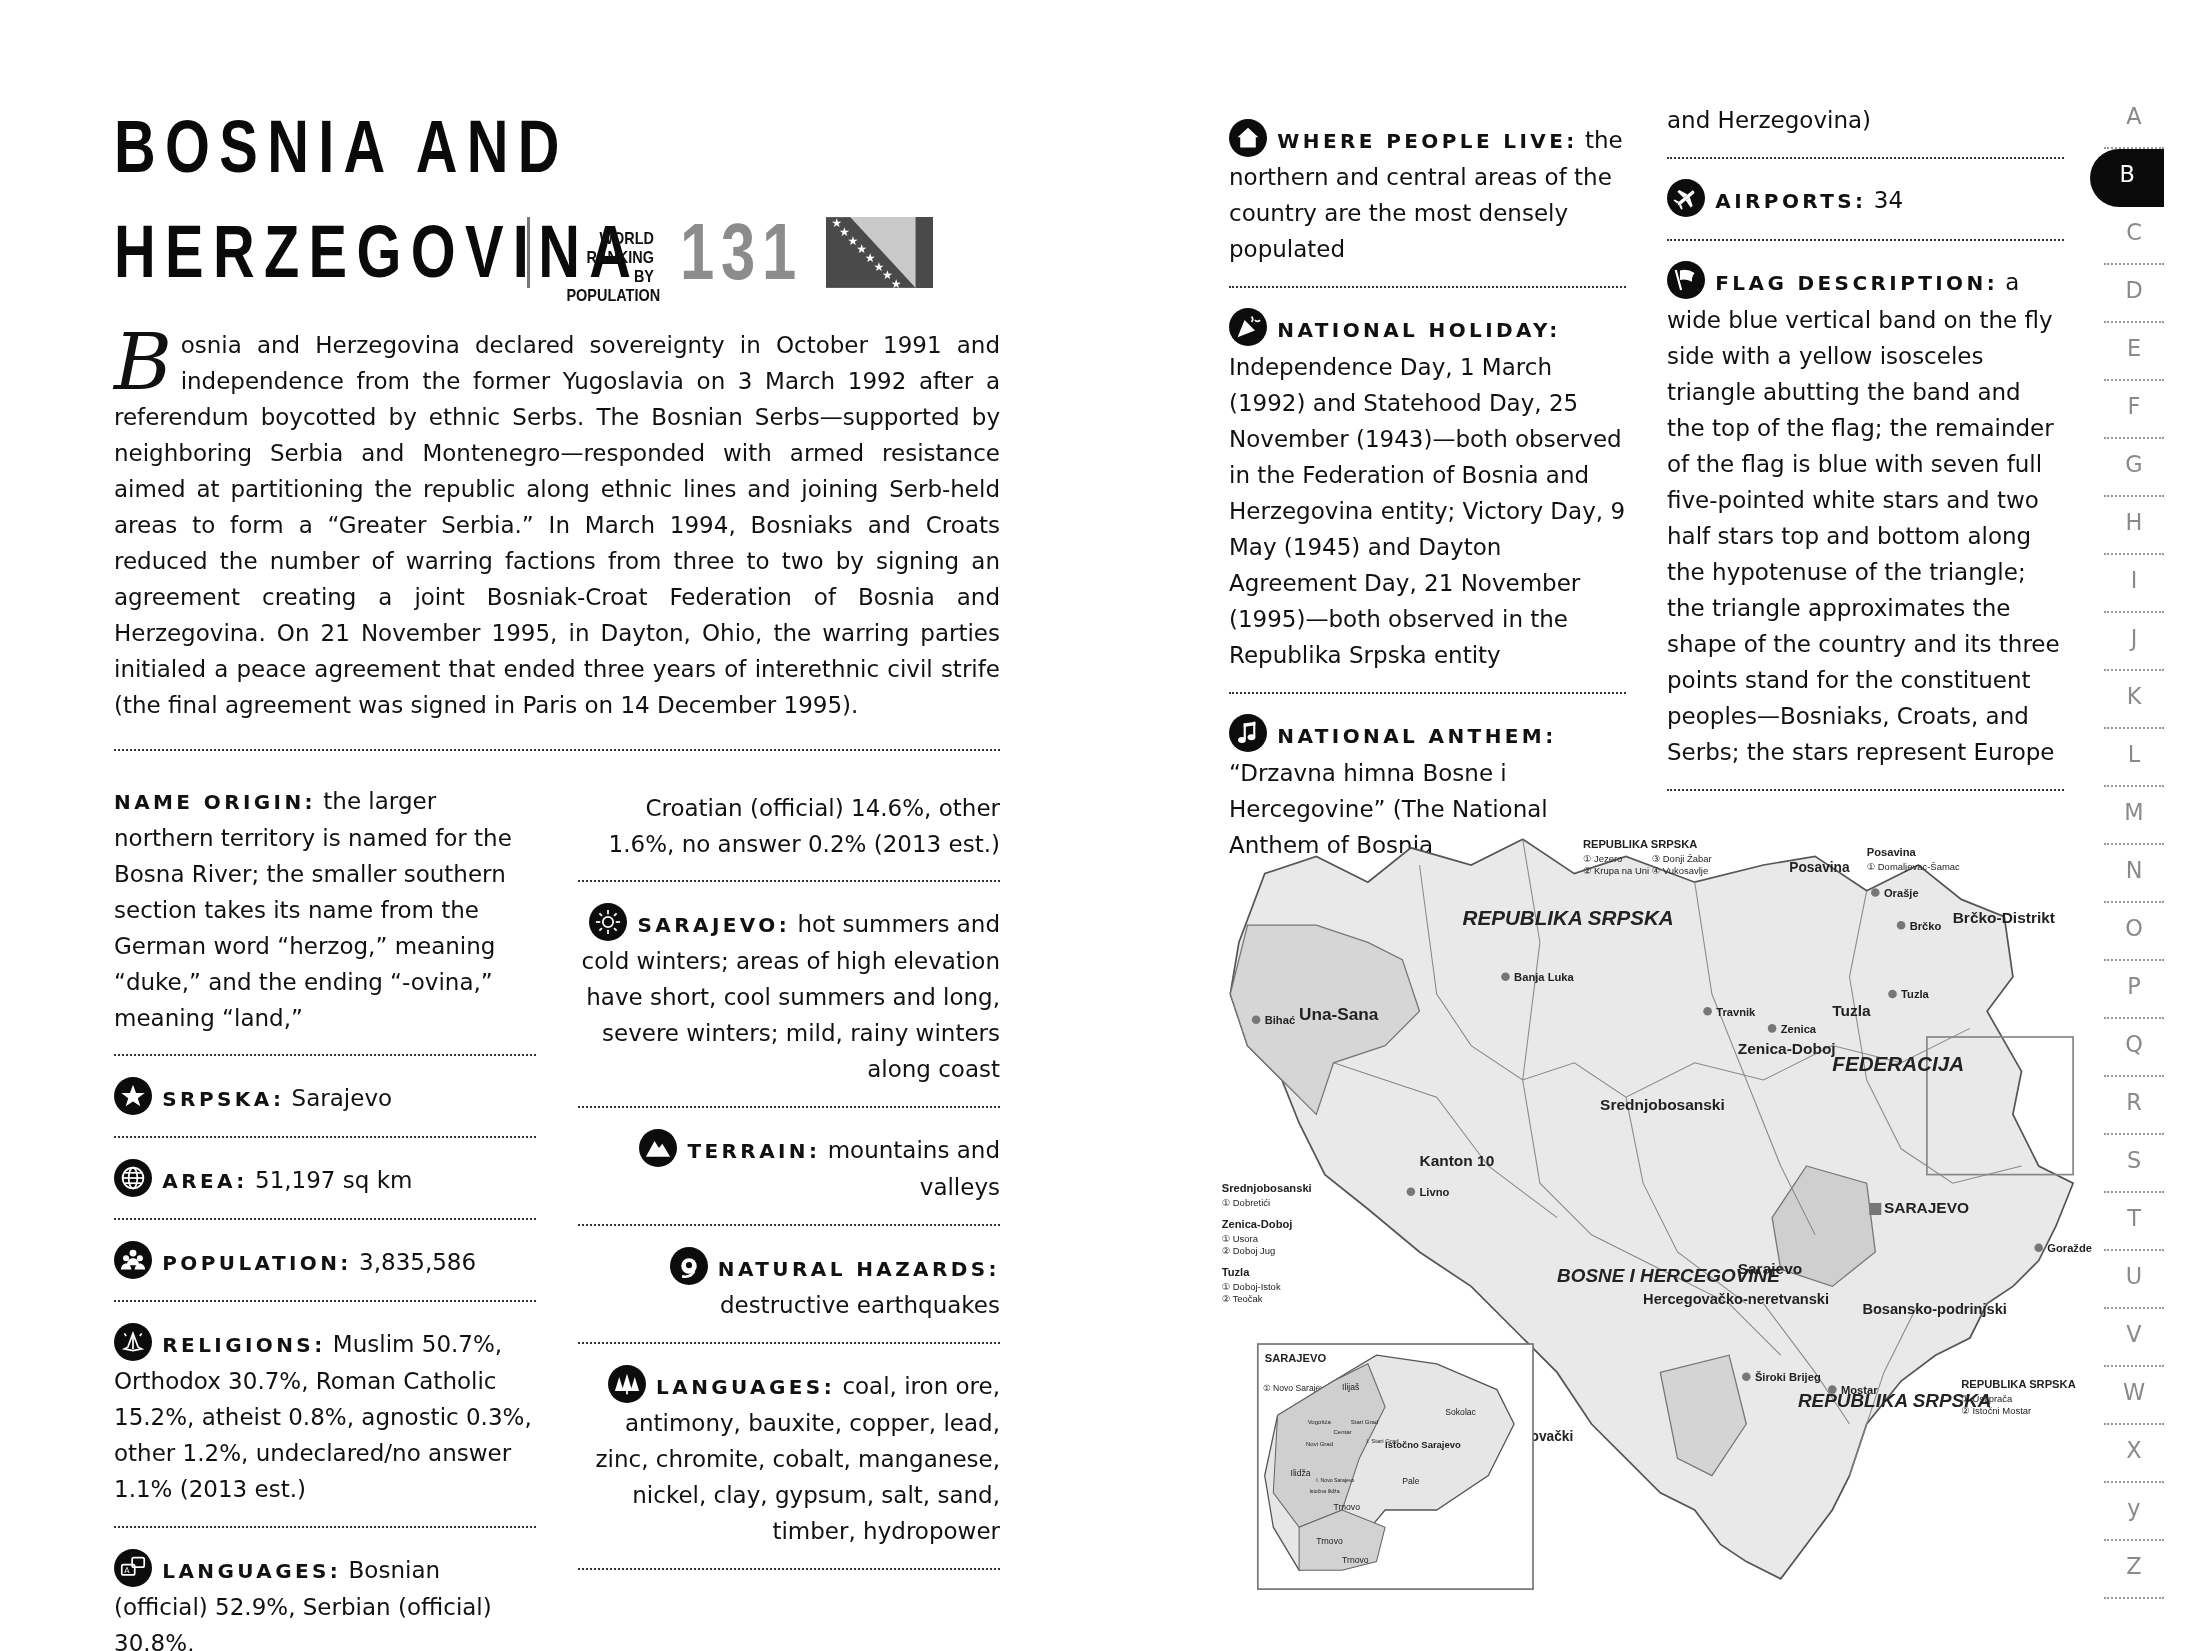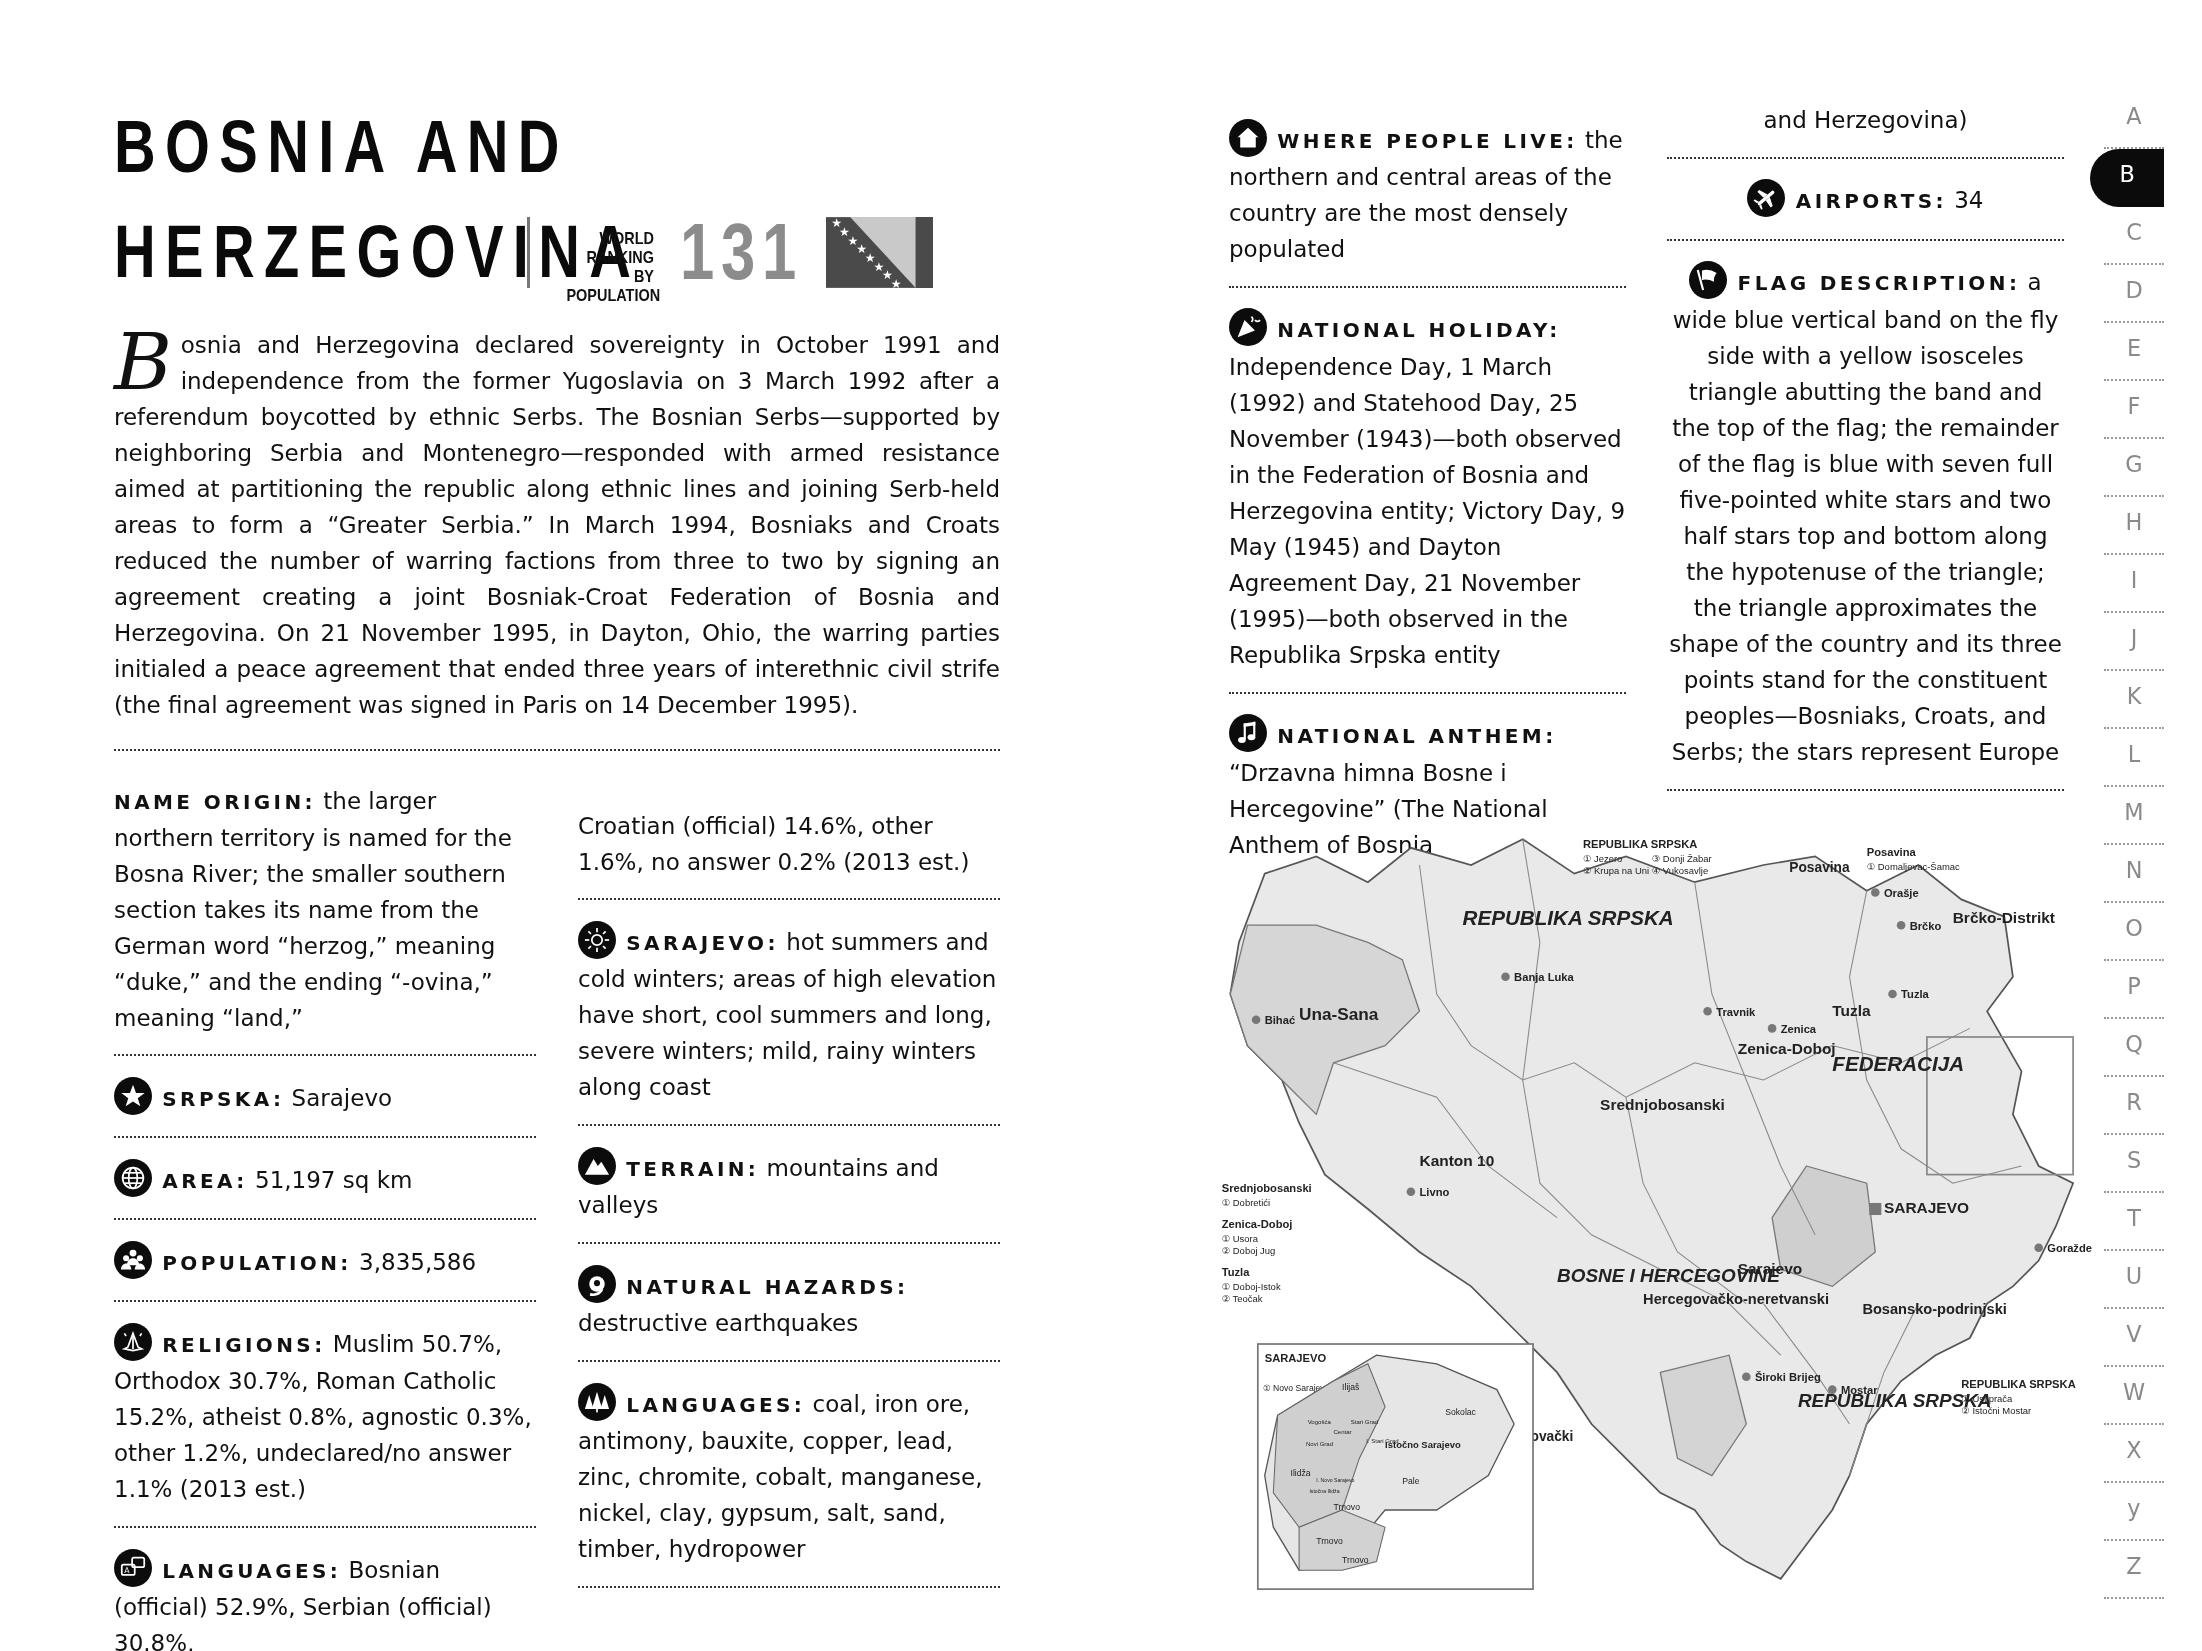--- a/index.html
+++ b/index.html
@@ -31,23 +31,23 @@
   
   .col { position:absolute; font-size:23px; line-height:36px; color:#111; }
   .fact { padding:8.6px 0 10.3px 0; }
   .fact + .dots, .dots { border-top:2.6px dotted #333; height:0; margin:8.6px 0 12px 0; }
   .label { font-weight:700; letter-spacing:3.4px; font-size:20px; }
   .ico { display:inline-block; width:38px; height:38px; border-radius:50%; background:#0c0c0c;
     vertical-align:-8.6px; margin-right:10.3px; position:relative; }
   .ico svg { position:absolute; left:0; top:0; width:38px; height:38px; }
 
   #colA { left:114px; top:774px; width:422px; }
-  #colB { left:578px; top:799px; width:422px; }
+  #colB { left:578px; top:781px; width:422px;text-align:right; }
   #colC { left:1229px; top:110px; width:397px; }
-  #colD { left:1667px; top:102px; width:397px;text-align:center; }
+  #colD { left:1667px; top:102px; width:397px; }
 
   
   .alpha { position:absolute; left:2104px; top:91px; width:60px; }
   .alpha-item { height:58px; line-height:50px; text-align:center; font-size:22.4px; color:#8a8a8a;
     border-bottom:2.6px dotted #9a9a9a; box-sizing:border-box; font-family:"DejaVu Sans", sans-serif; }
   .alpha-item.active { background:#0b0b0b; color:#fff; border-radius:29px 0 0 29px;
     margin-left:-13.8px; width:74px; border-bottom:none; }
 
   
   .map { position:absolute; left:1213px; top:822px; width:886px; height:774px; }

